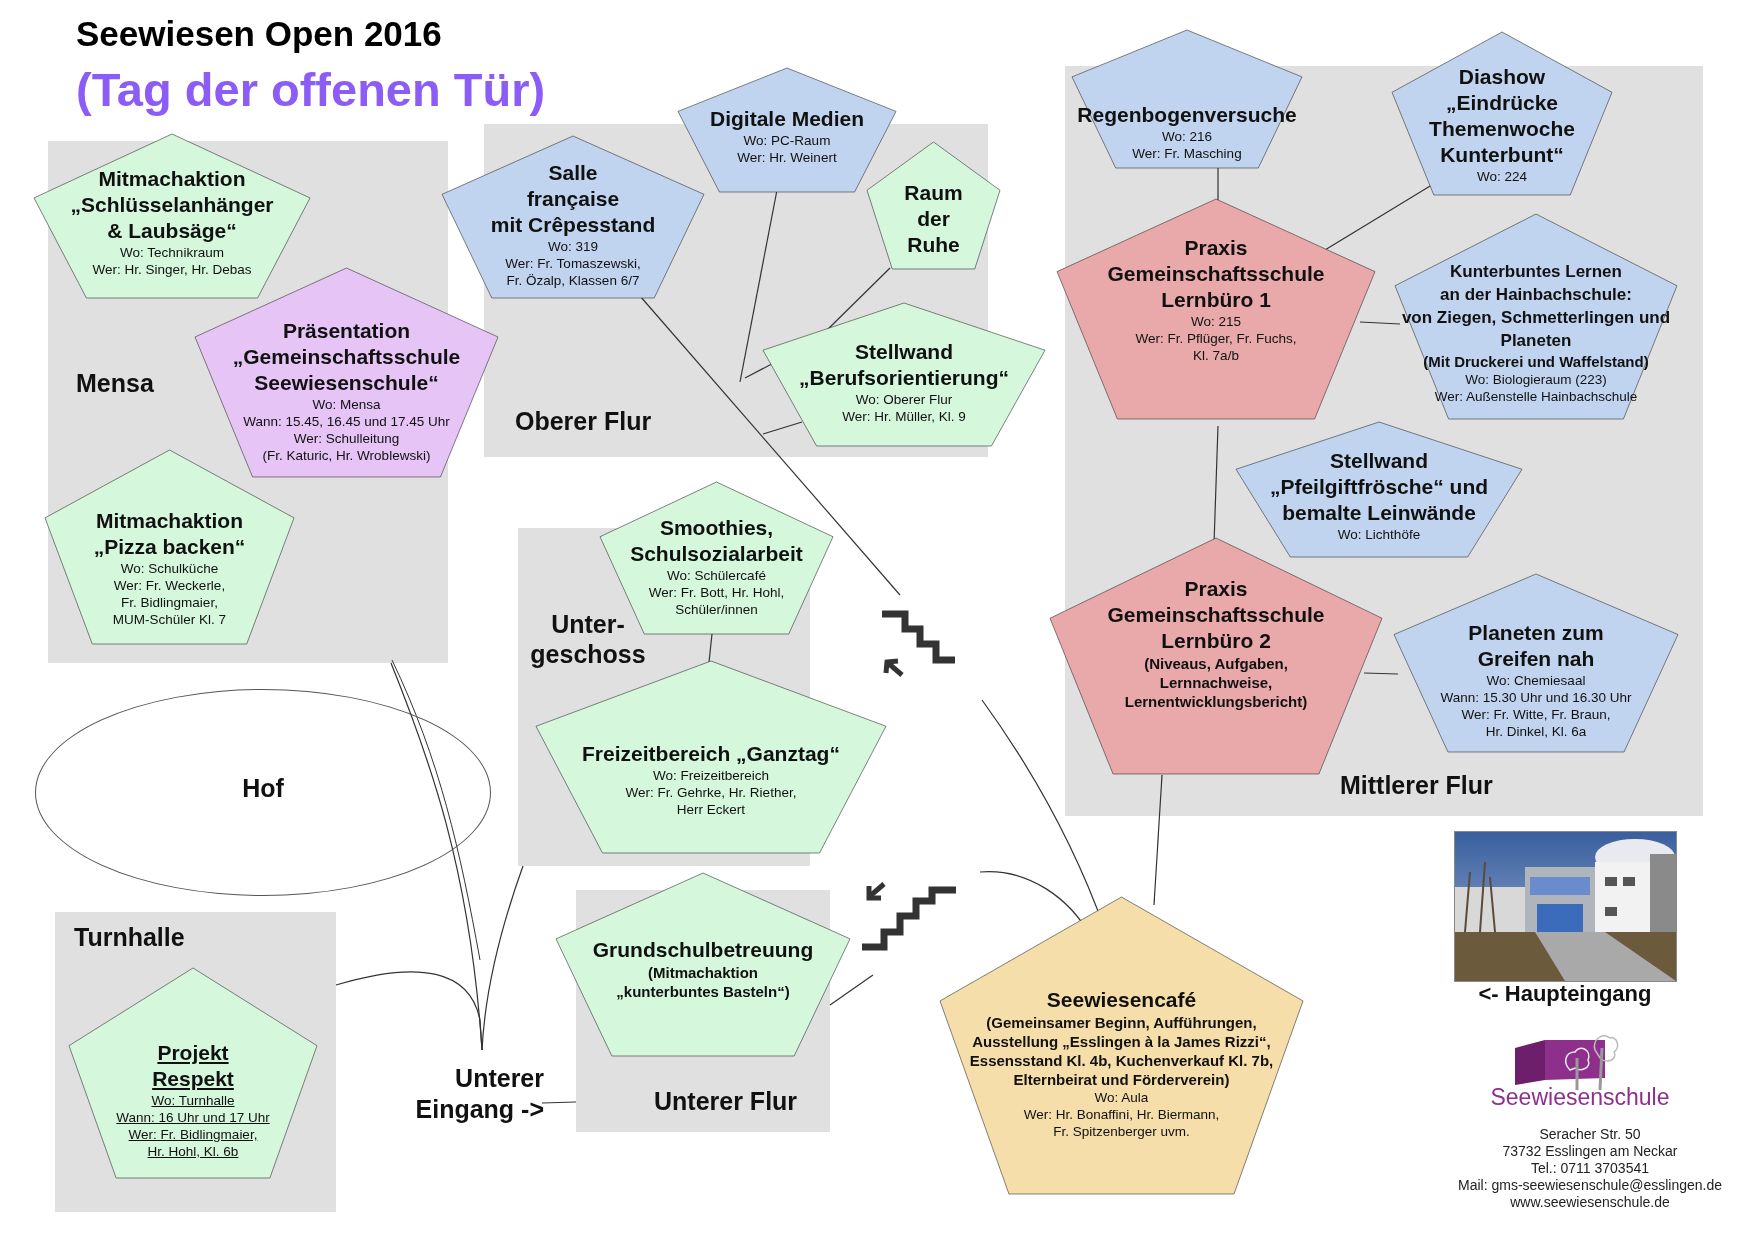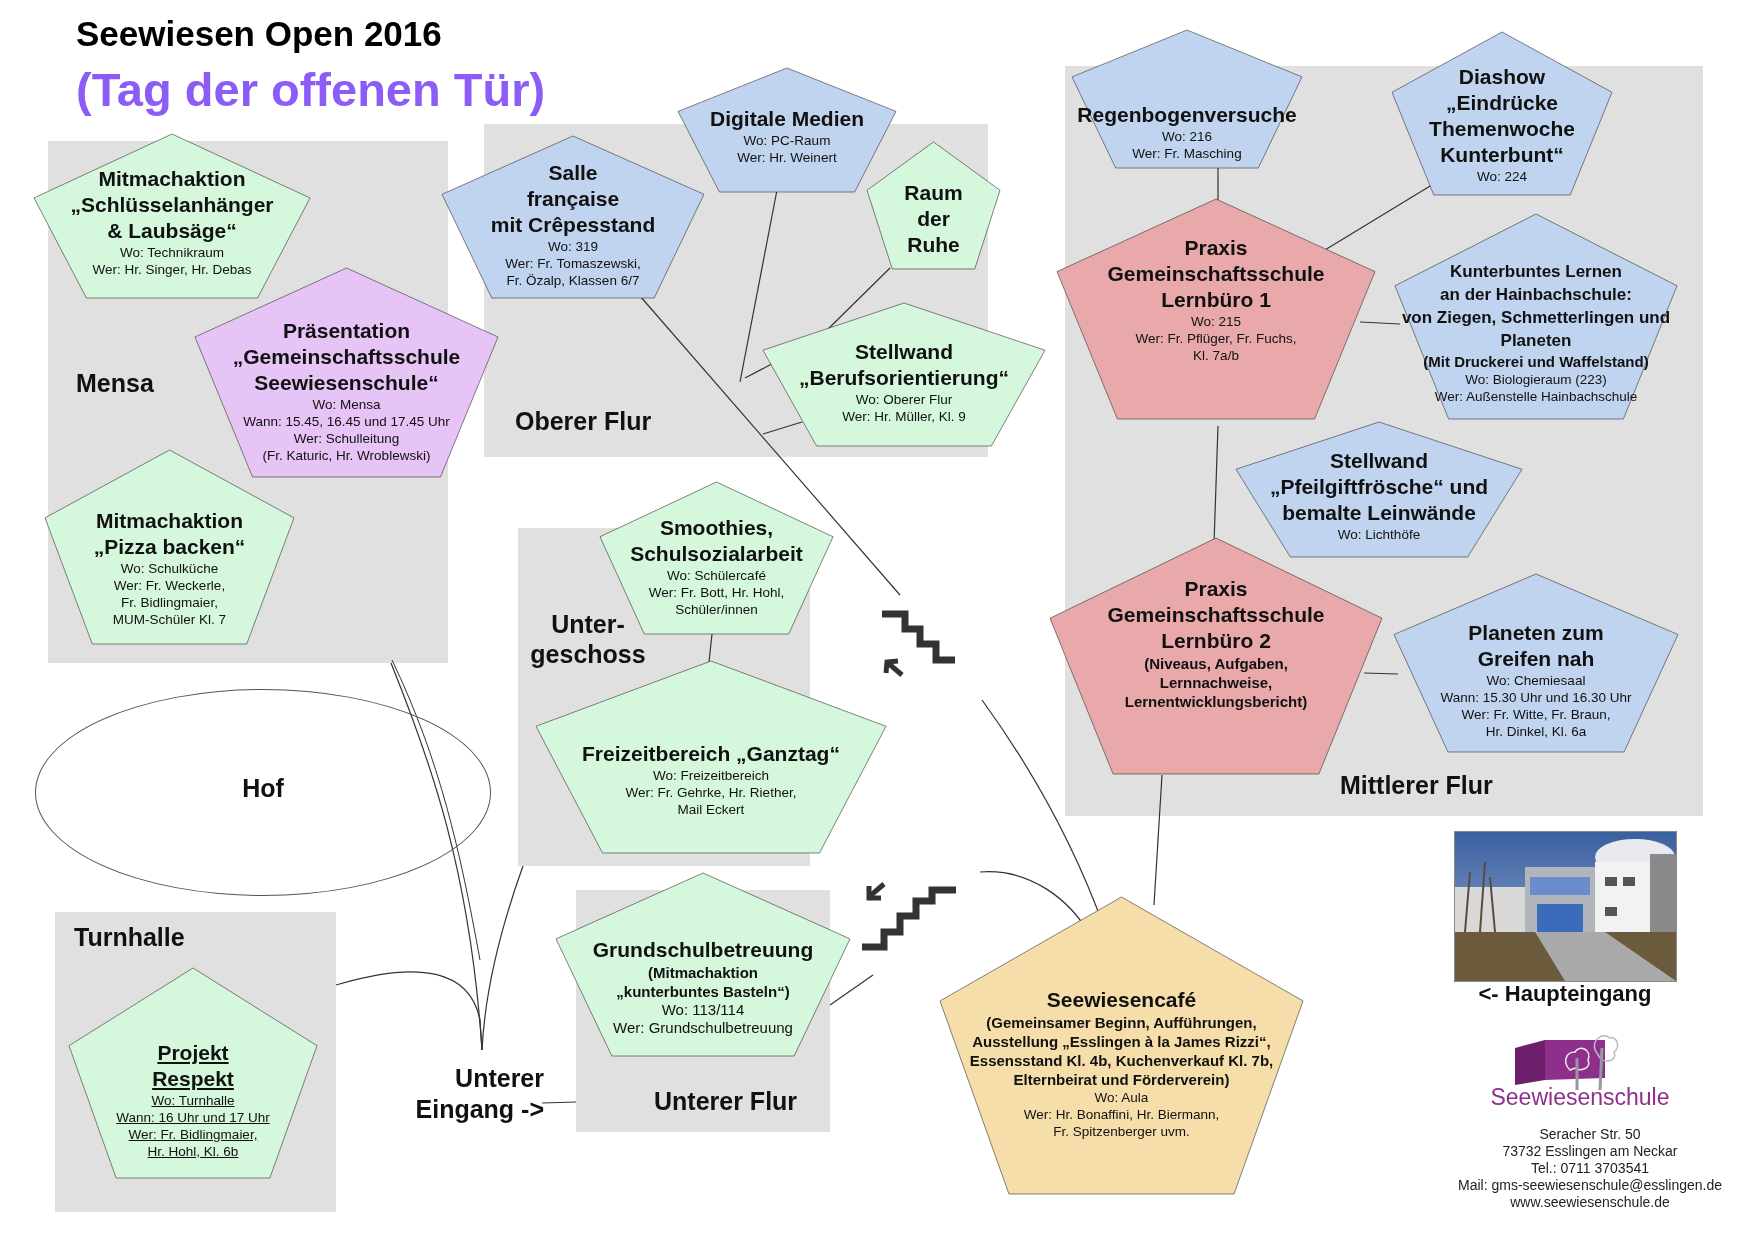--- a/index.html
+++ b/index.html
@@ -188,21 +188,21 @@
 </div>
 
 <div class="node" style="left:536px;top:661px;width:350px;height:192px;">
   <svg viewBox="0 0 100 100" preserveAspectRatio="none">
       <polygon points="50,0 100,34 81,100 19,100 0,34" fill="#d5f7dc" stroke="#333" stroke-width="0.6" vector-effect="non-scaling-stroke"></polygon>
     </svg>
   <div class="txt" style="top:80px;">
     <span class="h">Freizeitbereich „Ganztag“</span>
     <span class="d">Wo: Freizeitbereich
 Wer: Fr. Gehrke, Hr. Riether,
-Mail Eckert</span>
+Herr Eckert</span>
   </div>
 </div>
 
 <div class="node" style="left:1072px;top:30px;width:230px;height:138px;">
   <svg viewBox="0 0 100 100" preserveAspectRatio="none">
       <polygon points="50,0 100,34 81,100 19,100 0,34" fill="#c1d4ef" stroke="#333" stroke-width="0.6" vector-effect="non-scaling-stroke"></polygon>
     </svg>
   <div class="txt" style="top:52px;margin-top:20px;">
     <span class="h">Regenbogenversuche</span>
     <span class="d">Wo: 216
@@ -307,22 +307,20 @@
 </div>
 
 <div class="node" style="left:556px;top:873px;width:294px;height:183px;">
   <svg viewBox="0 0 100 100" preserveAspectRatio="none">
       <polygon points="50,0 100,36 81,100 19,100 0,36" fill="#d5f7dc" stroke="#333" stroke-width="0.6" vector-effect="non-scaling-stroke"></polygon>
     </svg>
   <div class="txt" style="top:64px;">
     <span class="h">Grundschulbetreuung</span>
     <span class="s">(Mitmachaktion
 „kunterbuntes Basteln“)</span>
-    <span class="d" style="font-size:15px;line-height:18px;">Wo: 113/114
-Wer: Grundschulbetreuung</span>
   </div>
 </div>
 
 <div class="node" style="left:940px;top:897px;width:363px;height:297px;">
   <svg viewBox="0 0 100 100" preserveAspectRatio="none">
       <polygon points="50,0 100,35 81,100 19,100 0,35" fill="#f6deaa" stroke="#333" stroke-width="0.6" vector-effect="non-scaling-stroke"></polygon>
     </svg>
   <div class="txt" style="top:90px;">
     <span class="h">Seewiesencafé</span>
     <span class="s">(Gemeinsamer Beginn, Aufführungen,

